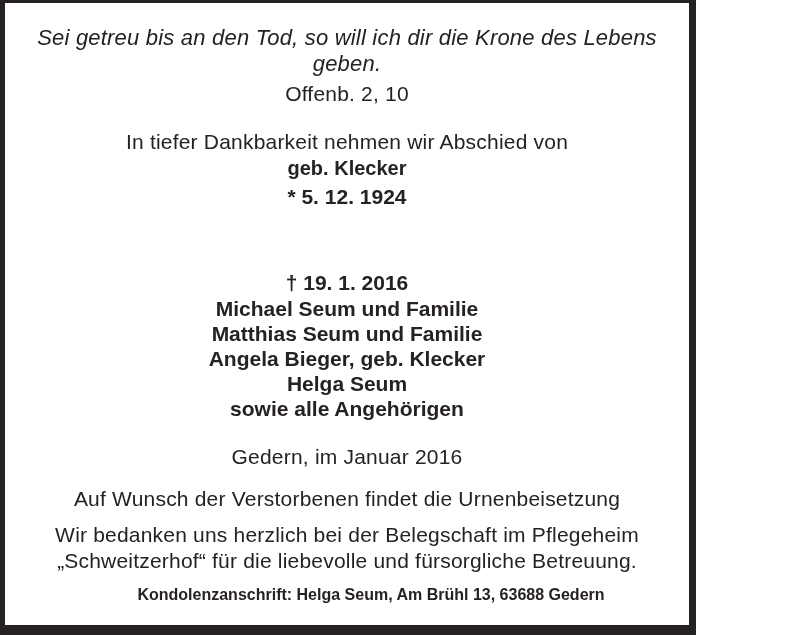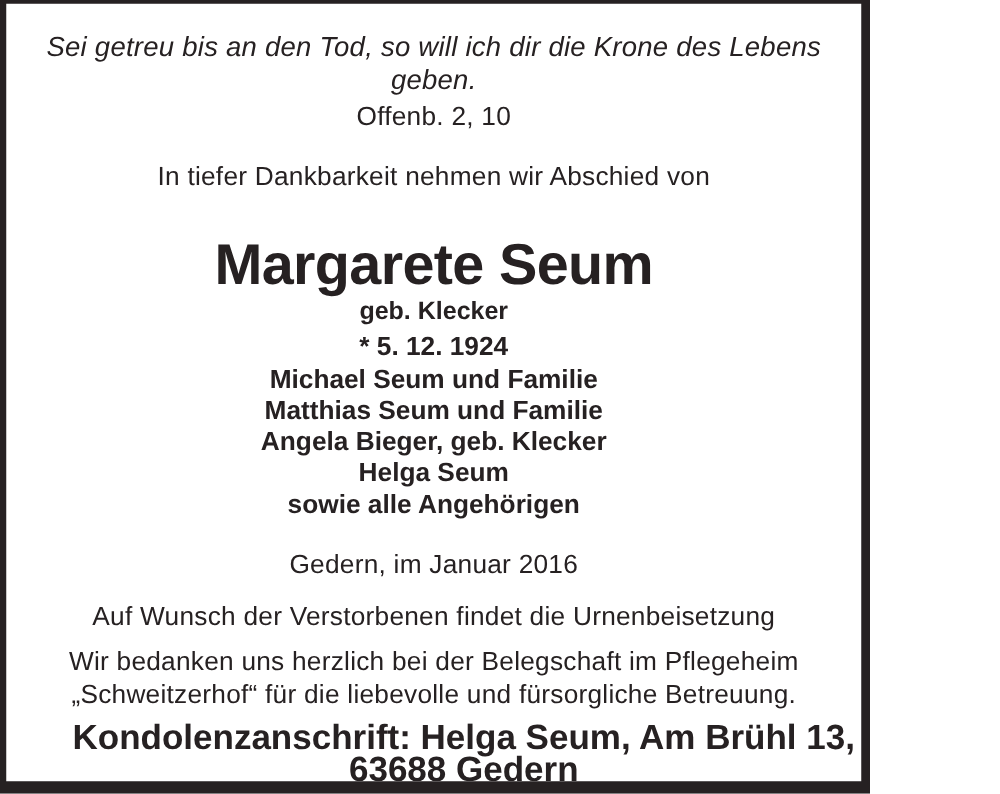--- a/index.html
+++ b/index.html
@@ -82,42 +82,42 @@
     margin-top: 23px;
   }
   .burial-info {
     margin-top: 16px;
   }
   .thanks {
     margin-top: 10px;
   }
   .condolence {
     margin-top: 8px;
-    font-size: 28px;
+    font-size: 16px;
     line-height: 26px;
     font-weight: 700;
     margin-left: 48px;
   }
 </style>
 </head>
 <body>
 
 <div class="notice-frame">
   <div class="notice-content">
 
     <div class="quote">Sei getreu bis an den Tod, so will ich dir die Krone des Lebens geben.</div>
     <div class="t-light quote-source">Offenb. 2, 10</div>
 
     <div class="t-light intro">In tiefer Dankbarkeit nehmen wir Abschied von</div>
 
-    <div class="deceased-name">Margarete Seum</div>
     <div class="maiden-name">geb. Klecker</div>
 
     <div class="dates-row">
       <span>* 5. 12. 1924</span>
+      <span>† 19. 1. 2016</span>
     </div>
 
     <div class="mourners">
       <div class="mourner-line">Michael Seum und Familie</div>
       <div class="mourner-line">Matthias Seum und Familie</div>
       <div class="mourner-line">Angela Bieger, geb. Klecker</div>
       <div class="mourner-line">Helga Seum</div>
       <div class="mourner-line">sowie alle Angehörigen</div>
     </div>
 

